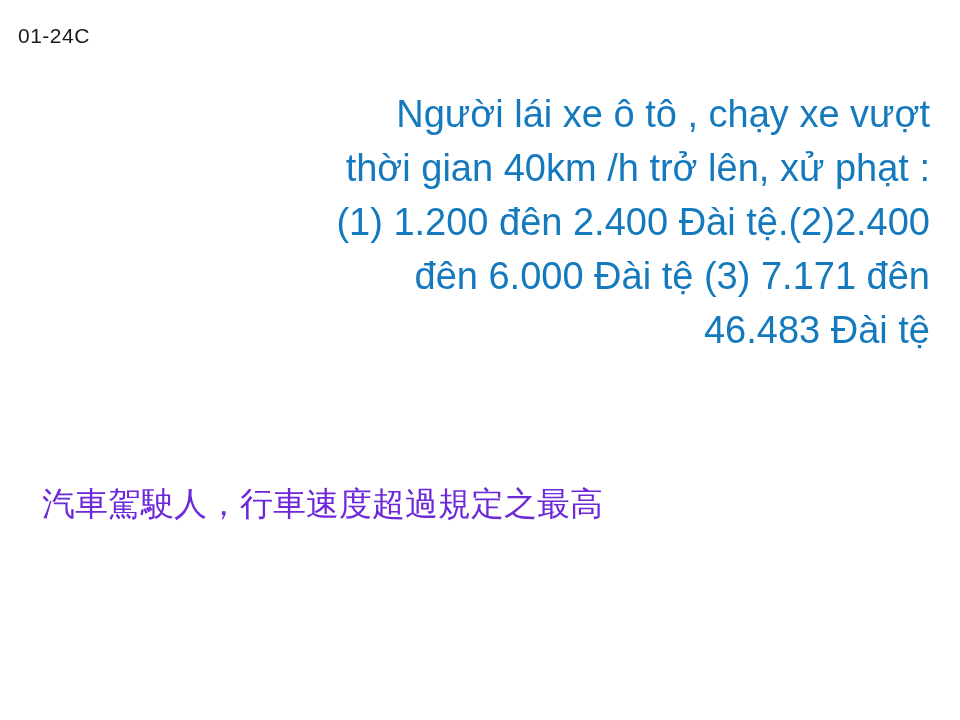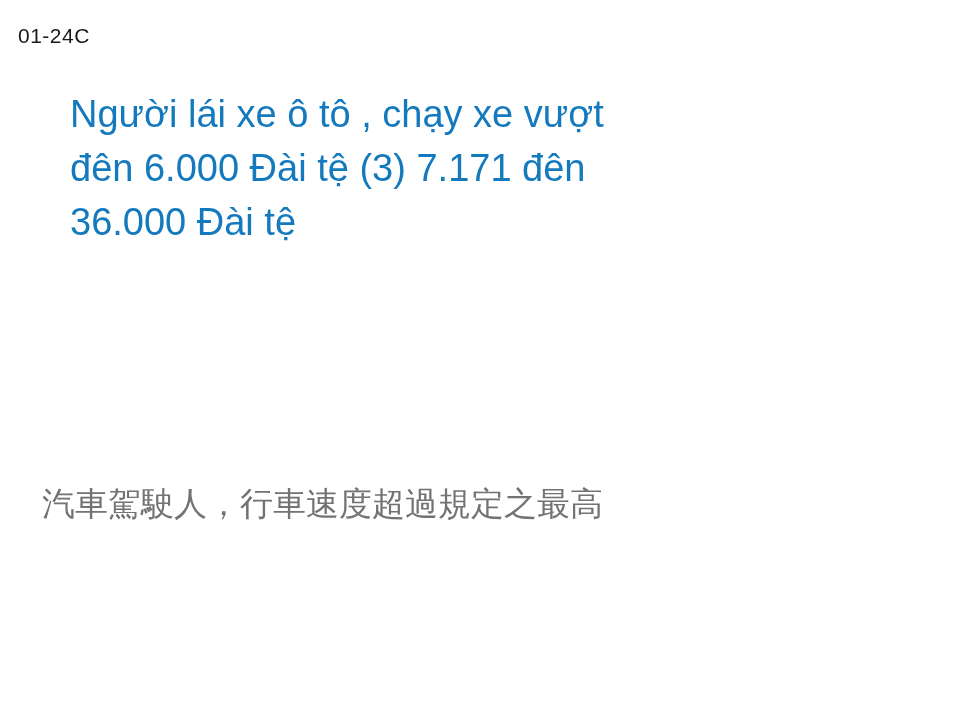--- a/index.html
+++ b/index.html
@@ -30,48 +30,51 @@
   }
   .vi-block {
     position: absolute;
     top: 88px;
     left: 70px;
     width: 860px;
     color: #1479bd;
     font-size: 38px;
     line-height: 1.42;
     font-family: "Liberation Sans", sans-serif;
+    text-align: right;
   }
   .vi-line {
     white-space: pre;
   }
   .zh-block {
     position: absolute;
     top: 482px;
     left: 42px;
     width: 890px;
-    color: #737373;
+    color: #6d28d9;
     font-size: 33px;
     line-height: 1.34;
     font-family: "Liberation Sans", sans-serif;
   }
   .zh-line {
     white-space: pre;
   }
 </style>
 </head>
 <body>
 
 <div class="slide">
 
   <div class="slide-code">01-24C</div>
 
   <div class="vi-block">
     <div class="vi-line">Người lái xe ô tô , chạy xe vượt</div>
+    <div class="vi-line">thời gian 40km /h trở lên, xử phạt :</div>
+    <div class="vi-line">(1) 1.200 đên 2.400 Đài tệ.(2)2.400</div>
     <div class="vi-line">đên 6.000 Đài tệ (3) 7.171 đên</div>
-    <div class="vi-line">36.000 Đài tệ</div>
+    <div class="vi-line">46.483 Đài tệ</div>
   </div>
 
   <div class="zh-block">
     <div class="zh-line">汽車駕駛人，行車速度超過規定之最高</div>
   </div>
 
 </div>
 
 </body></html>

